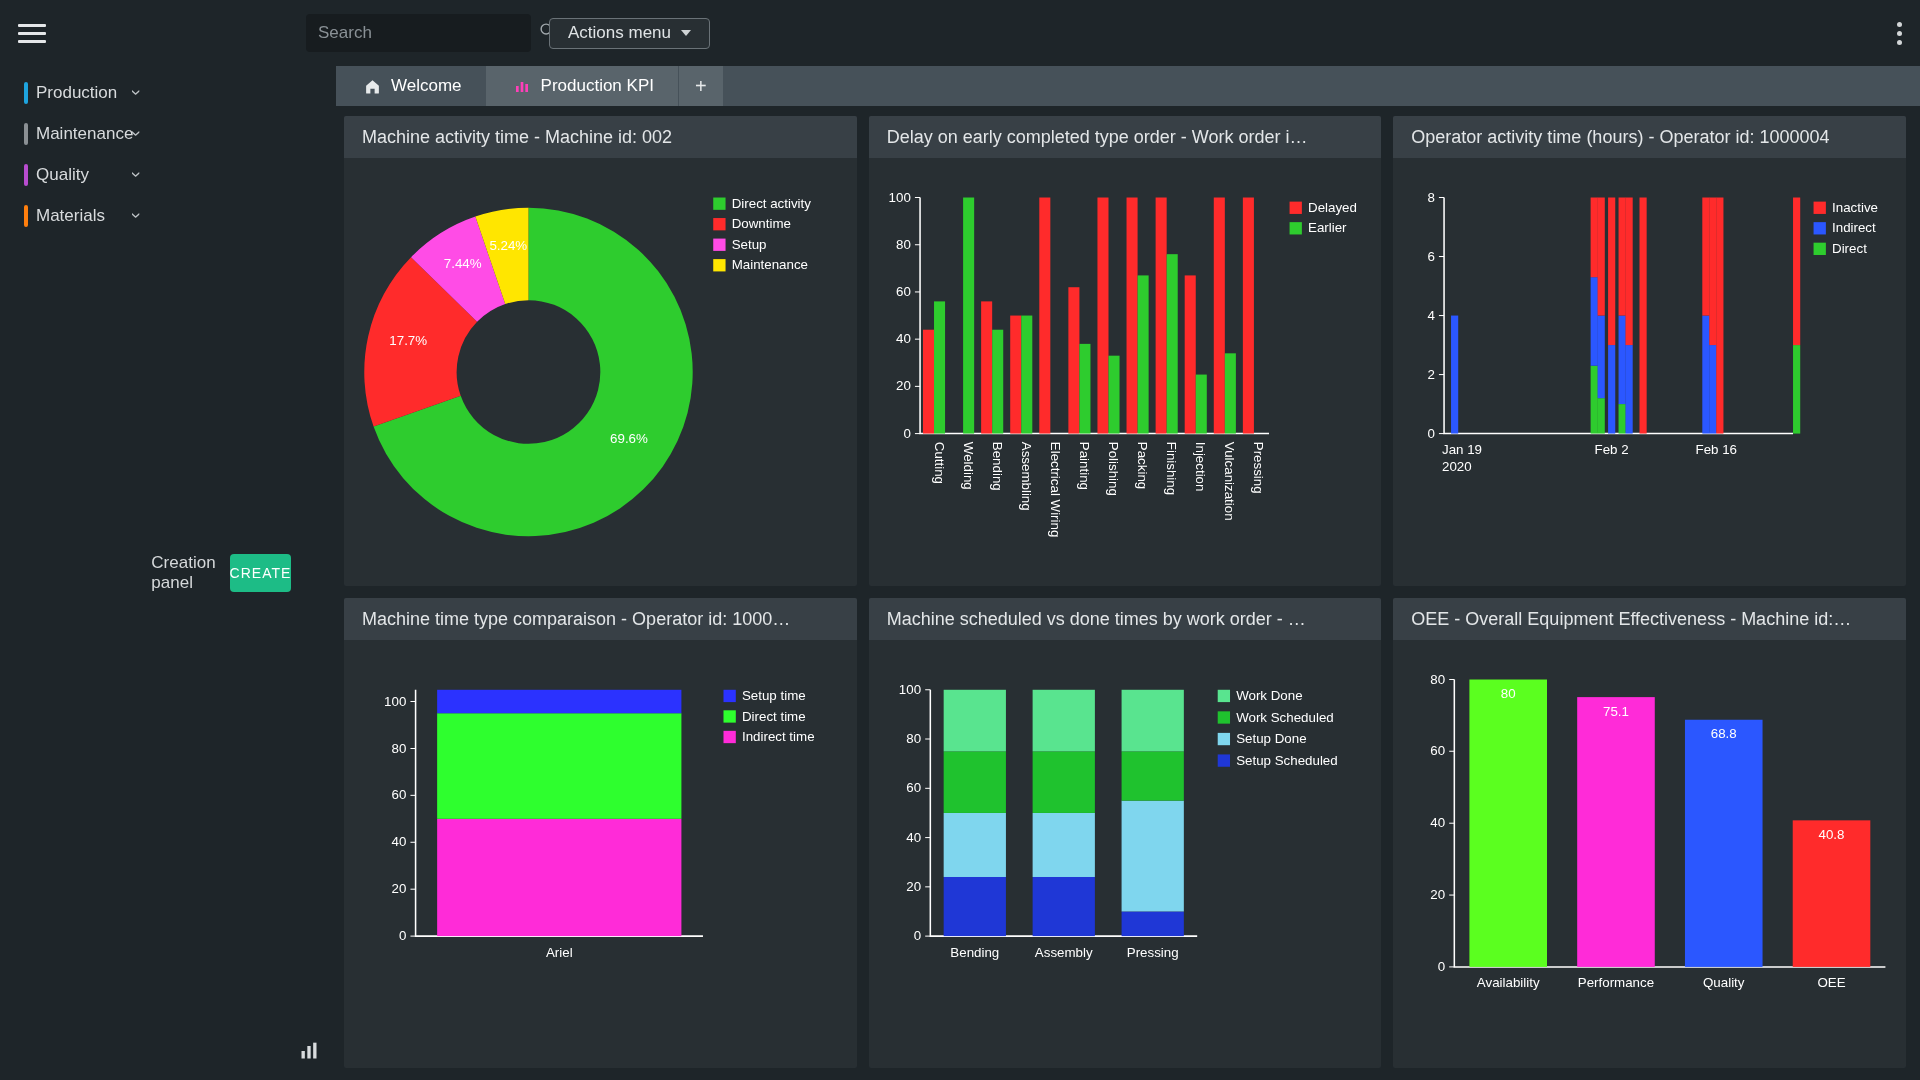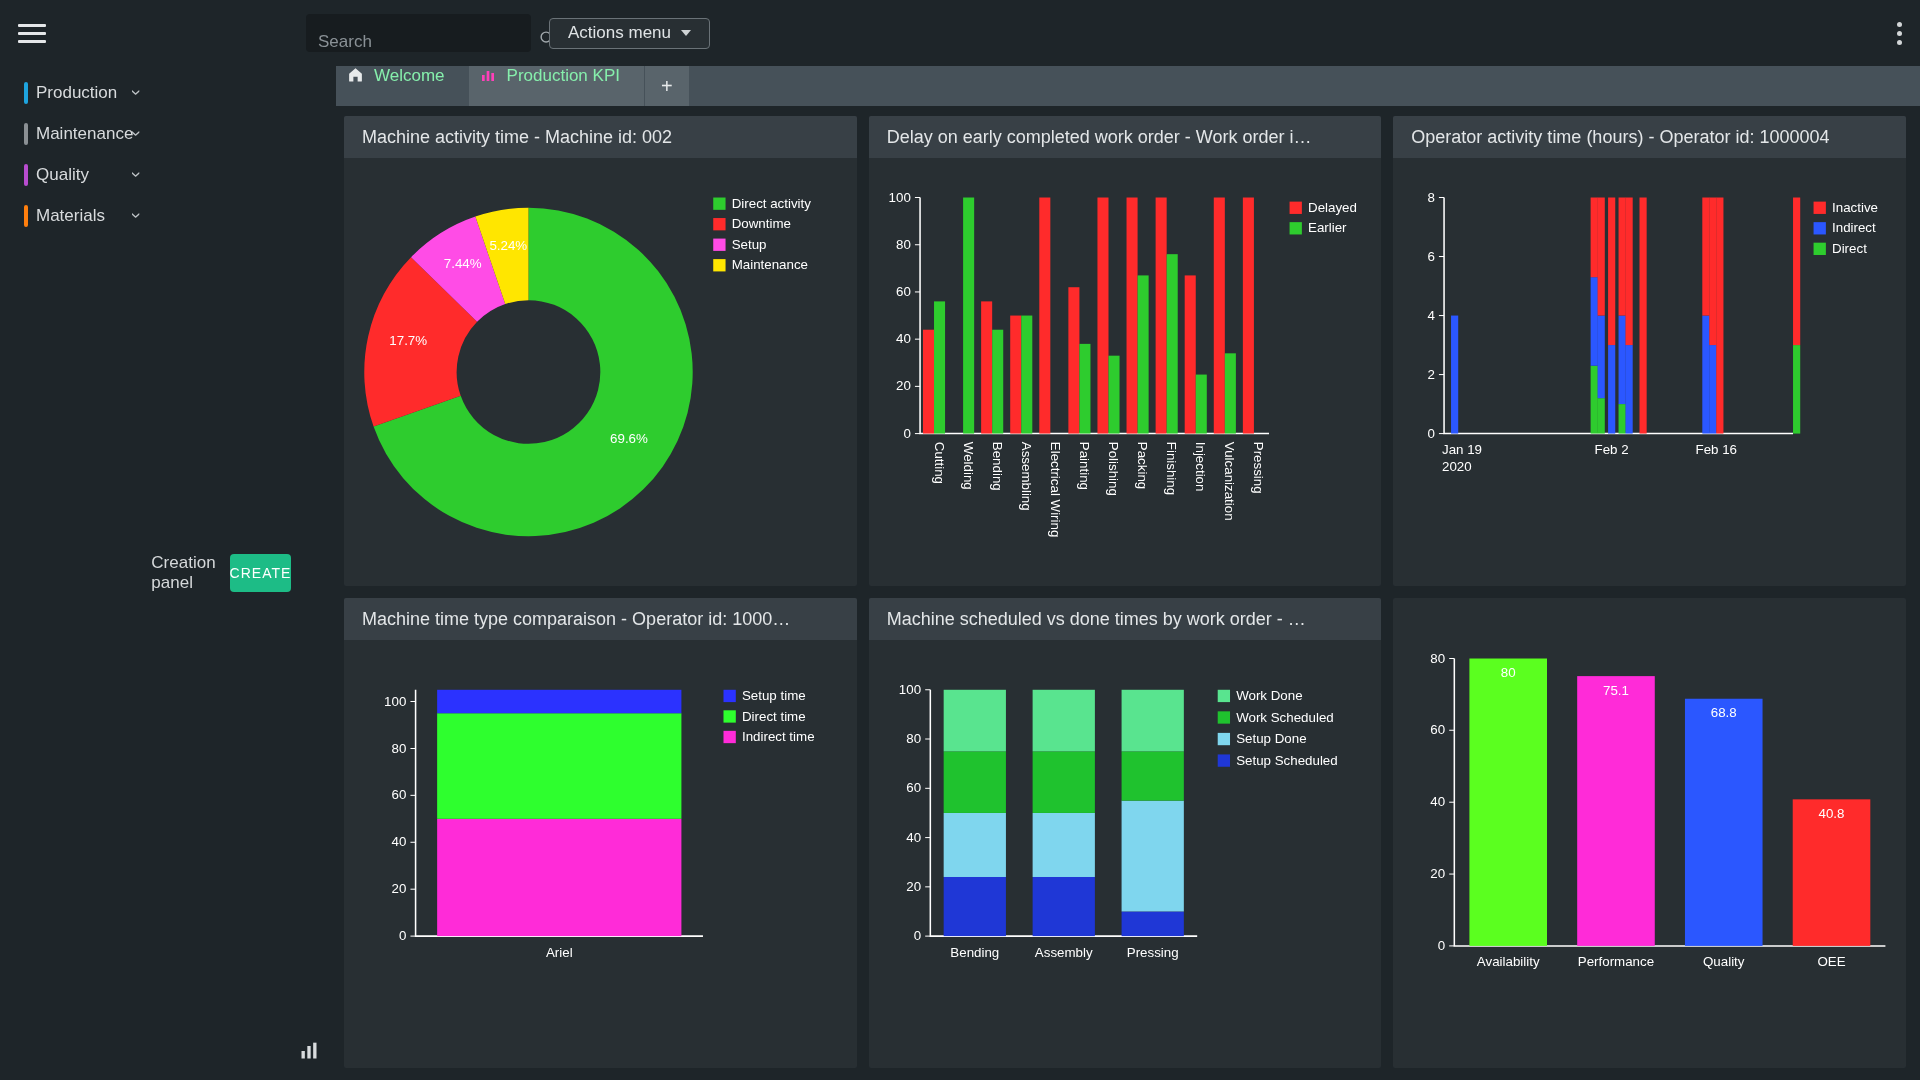--- a/index.html
+++ b/index.html
@@ -1,20 +1,20 @@
 <!DOCTYPE html>
 <html><head>
 <meta charset="utf-8">
 <style>
 *{box-sizing:border-box;margin:0;padding:0;font-family:'Segoe UI',Arial,sans-serif}
 body{background:#1e2529;color:#d5d8da;width:1920px;height:1080px;overflow:hidden;font-size:14px}
 .top-bar{height:66px;display:flex;align-items:center;padding:0 18px;background:#1e2529}
 .hamburger{width:28px;height:28px;cursor:pointer;display:flex;flex-direction:column;justify-content:center;gap:5px}
 .hamburger span{height:3px;background:#e5e7e9;border-radius:1px}
-.search-box{margin-left:260px;width:225px;height:38px;background:#171c1f;border-radius:4px;display:flex;align-items:flex-end;padding:0 12px}
+.search-box{margin-left:260px;width:225px;height:38px;background:#171c1f;border-radius:4px;display:flex;align-items:center;padding:0 12px}
 .search-box input{flex:1;background:transparent;border:0;color:#a8afb3;font-size:17px;outline:none}
 .search-box input::placeholder{color:#8a9196}
 .search-box .mag{color:#a1a8ac;font-size:17px}
 .actions-btn{margin-left:18px;height:31px;padding:0 18px;background:#282f33;border:1px solid #6a7277;border-radius:4px;display:flex;align-items:center;gap:10px;color:#dfe3e5;font-size:17px;cursor:pointer}
 .caret-down{width:0;height:0;border-left:5px solid transparent;border-right:5px solid transparent;border-top:6px solid #cfd3d5}
 .more-vert{margin-left:auto;display:flex;flex-direction:column;gap:4px;cursor:pointer}
 .more-vert span{width:5px;height:5px;background:#d3d6d8;border-radius:50%}
 .layout{display:flex;height:1014px}
 .sidebar{width:336px;padding:0 16px;display:flex;}
 .nav{padding-top:6px}
@@ -22,21 +22,21 @@
 .nav-item .stripe{width:4px;height:22px;border-radius:2px;margin-right:8px}
 .nav-item .chev{margin-left:auto;font-size:18px;transform:rotate(90deg);color:#bfc4c7}
 .nav-divider{height:1px;background:#4b5257;margin:6px 0 10px}
 .cp-row{display:flex;align-items:center;gap:14px;padding:0 4px}
 .cp-row span{font-size:17px}
 .create-btn{flex:1;height:38px;background:#1dbc86;border:0;border-radius:4px;color:#fff;font-size:14px;letter-spacing:1px;cursor:pointer}
 .bottom-icons{margin-top:auto;display:flex;gap:26px;padding:12px 4px 14px;color:#d9dcde;font-size:21px}
 .bottom-icons span{cursor:pointer}
 .main{flex:1;display:flex;flex-direction:column}
 .tabbar{height:40px;background:#465159;display:flex;align-items:stretch}
-.tab{display:flex;align-items:flex-start;gap:10px;padding:0 24px 0 11px;font-size:17px;cursor:pointer;color:#86efac}
+.tab{display:flex;align-items:center;gap:10px;padding:0 24px 0 28px;font-size:17px;cursor:pointer;color:#ffffff}
 .tab.inactive{background:#465159}
 .tab.active{background:#59646b;position:relative}
 .tab .ico{width:17px;height:17px;display:inline-flex;align-items:center;justify-content:center}
 .tab-add{width:44px;display:flex;align-items:center;justify-content:center;background:#59646b;color:#e7eaeb;font-size:20px;cursor:pointer;margin-left:1px}
 .grid{flex:1;display:grid;grid-template-columns:repeat(3,1fr);grid-template-rows:repeat(2,1fr);gap:12px;padding:10px 14px 12px 0;margin-left:8px}
 .card{background:#282f33;border-radius:2px;display:flex;flex-direction:column;overflow:hidden}
 .card-h{height:42px;background:#384046;display:flex;align-items:center;padding:0 18px;font-size:18px;color:#e3e6e8;white-space:nowrap;overflow:hidden;text-overflow:ellipsis}
 .card-b{flex:1;position:relative;padding:8px 10px}
 svg text{font-size:13px;fill:#fff}
 </style>
@@ -160,21 +160,21 @@
               <text x="368" y="30" fill="#e5e8ea" font-size="14">Direct activity</text>
               <rect x="350" y="40" width="12" height="12" fill="#ff2b2b"></rect>
               <text x="368" y="50" fill="#e5e8ea" font-size="14">Downtime</text>
               <rect x="350" y="60" width="12" height="12" fill="#ff4ce6"></rect>
               <text x="368" y="70" fill="#e5e8ea" font-size="14">Setup</text>
               <rect x="350" y="80" width="12" height="12" fill="#ffe600"></rect>
               <text x="368" y="90" fill="#e5e8ea" font-size="14">Maintenance</text>
             </svg></div>
       </div>
       <div class="card">
-        <div class="card-h">Delay on early completed work order - Work order i…</div>
+        <div class="card-h">Delay on early completed type order - Work order i…</div>
         <div class="card-b"><svg id="delay" width="100%" height="100%" viewBox="0 0 480 380">
               <path d="M40 20 L40 250 L380 250" stroke="#fff" stroke-width="1.5" fill="none"></path>
               <line x1="35" y1="250" x2="40" y2="250" stroke="#fff"></line>
               <text x="31" y="254" text-anchor="end" fill="#d5d8da" font-size="13">0</text>
               <line x1="35" y1="204" x2="40" y2="204" stroke="#fff"></line>
               <text x="31" y="208" text-anchor="end" fill="#d5d8da" font-size="13">20</text>
               <line x1="35" y1="158" x2="40" y2="158" stroke="#fff"></line>
               <text x="31" y="162" text-anchor="end" fill="#d5d8da" font-size="13">40</text>
               <line x1="35" y1="112" x2="40" y2="112" stroke="#fff"></line>
               <text x="31" y="116" text-anchor="end" fill="#d5d8da" font-size="13">60</text>
@@ -332,20 +332,21 @@
               <text x="348" y="40" fill="#e5e8ea" font-size="14">Work Done</text>
               <rect x="330" y="51" width="12" height="12" fill="#1fc22e"></rect>
               <text x="348" y="61" fill="#e5e8ea" font-size="14">Work Scheduled</text>
               <rect x="330" y="72" width="12" height="12" fill="#7fd6ee"></rect>
               <text x="348" y="82" fill="#e5e8ea" font-size="14">Setup Done</text>
               <rect x="330" y="93" width="12" height="12" fill="#1f37d6"></rect>
               <text x="348" y="103" fill="#e5e8ea" font-size="14">Setup Scheduled</text>
             </svg></div>
       </div>
       <div class="card">
+        <div class="card-h">OEE - Overall Equipment Effectiveness - Machine id:…</div>
         <div class="card-b"><svg id="oee" width="100%" height="100%" viewBox="0 0 480 380">
               <path d="M50 20 L50 300 L470 300" stroke="#fff" stroke-width="1.5" fill="none"></path>
               <line x1="45" y1="300" x2="50" y2="300" stroke="#fff"></line>
               <text x="41" y="304" text-anchor="end" fill="#d5d8da" font-size="13">0</text>
               <line x1="45" y1="230" x2="50" y2="230" stroke="#fff"></line>
               <text x="41" y="234" text-anchor="end" fill="#d5d8da" font-size="13">20</text>
               <line x1="45" y1="160" x2="50" y2="160" stroke="#fff"></line>
               <text x="41" y="164" text-anchor="end" fill="#d5d8da" font-size="13">40</text>
               <line x1="45" y1="90" x2="50" y2="90" stroke="#fff"></line>
               <text x="41" y="94" text-anchor="end" fill="#d5d8da" font-size="13">60</text>

